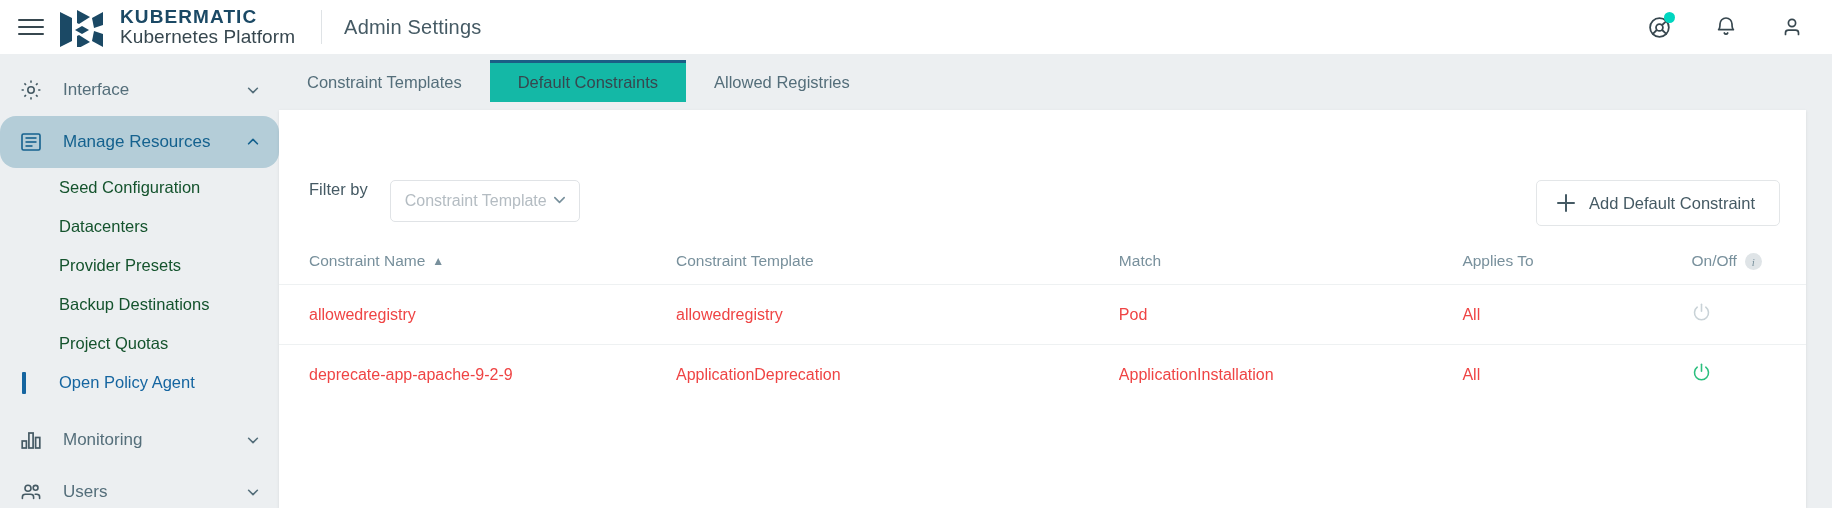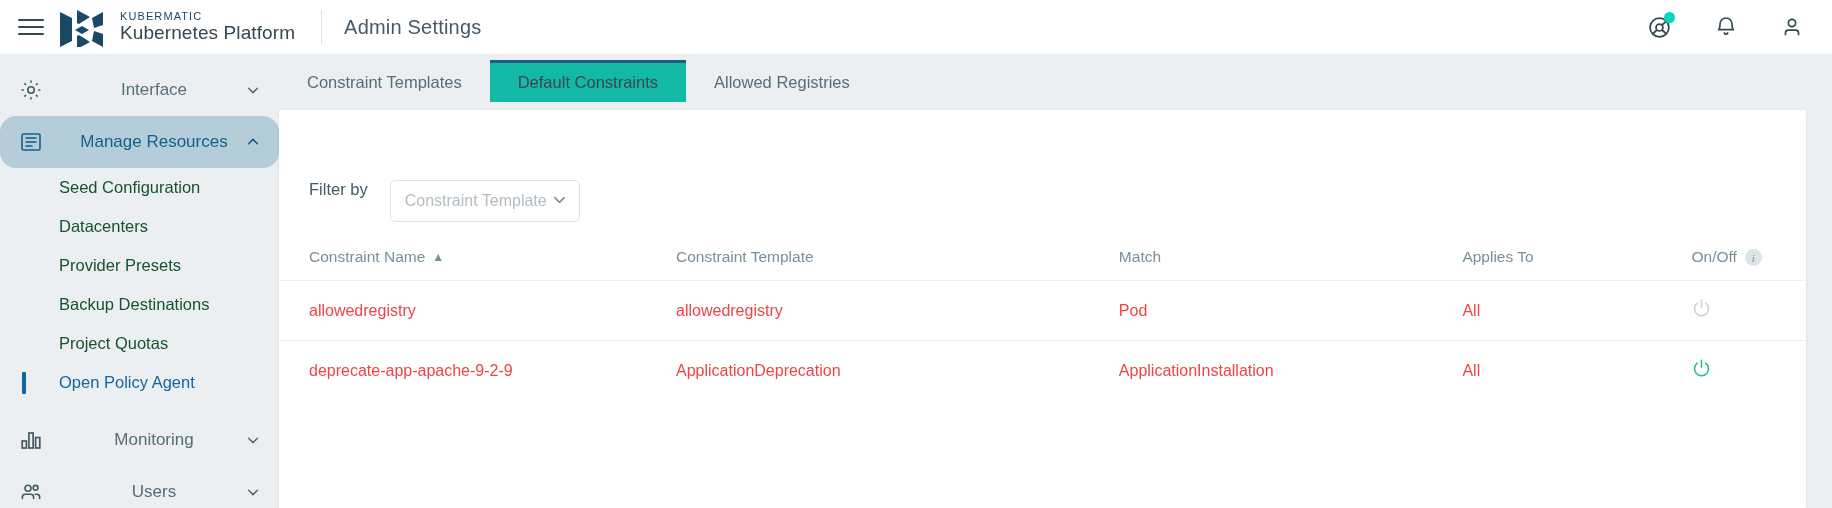--- a/index.html
+++ b/index.html
@@ -16,21 +16,21 @@
     height: 54px; min-height: 54px; background: #ffffff;
     display: flex; align-items: center; padding: 0 26px 0 18px;
     position: relative; z-index: 5;
   }
   .hamburger { width: 26px; height: 26px; display: flex; flex-direction: column;
     justify-content: center; gap: 5px; cursor: pointer; margin-right: 14px; }
   .hamburger i { display: block; height: 2px; background: #37474f; border-radius: 1px; }
   .logo-wrap { display: flex; align-items: center; gap: 12px; }
   .logo-mark { width: 50px; height: 40px; flex: none; }
   .logo-text { line-height: 1.05; }
-  .logo-text .l1 { font-size: 11px; font-weight: normal; letter-spacing: 1.1px; color: #1b4965; }
+  .logo-text .l1 { font-size: 19px; font-weight: bold; letter-spacing: 1.1px; color: #1b4965; }
   .logo-text .l2 { font-size: 19px; color: #37474f; letter-spacing: .1px; }
   .topbar-sep { width: 1px; height: 34px; background: #dfe3e6; margin: 0 22px 0 26px; }
   .page-title { font-size: 20px; color: #455a64; letter-spacing: .2px; }
   .topbar-right { margin-left: auto; display: flex; align-items: center; gap: 38px; }
   .ticon { width: 28px; height: 28px; position: relative; cursor: pointer;
            display: flex; align-items: center; justify-content: center; }
   .dot { position: absolute; top: -1px; right: -1px; width: 11px; height: 11px;
          border-radius: 50%; background: #00d6c0; }
 
   
@@ -38,21 +38,21 @@
 
   
   .sidebar { width: 279px; min-width: 279px; background: #eceff1; padding-top: 10px; }
   .nav-group { }
   .nav-top {
     height: 52px; display: flex; align-items: center; padding: 0 18px 0 16px;
     cursor: pointer; color: #546e7a; font-size: 17px;
   }
   .nav-top .nicon { width: 30px; min-width: 30px; display: flex; align-items: center;
                     justify-content: center; margin-right: 17px; }
-  .nav-top .label { flex: 1; white-space: nowrap; text-align: center; }
+  .nav-top .label { flex: 1; white-space: nowrap; }
   .nav-top .chev { width: 16px; display: flex; align-items: center; justify-content: center; }
   .nav-top.active { background: #b4cdd8; color: #0f5e8c; border-radius: 16px; }
   .nav-top.active .label { color: #14618e; }
   .sub { }
   .sub-item {
     height: 39px; display: flex; align-items: center; padding-left: 59px;
     font-size: 16.5px; color: #14532d; cursor: pointer; position: relative;
   }
   .sub-item.active { color: #1565a0; }
   .sub-item.active::before {
@@ -278,20 +278,24 @@
 
           <div class="select">
             <span class="ph">Constraint Template</span>
             <span>
               <svg width="15" height="15" viewBox="0 0 16 16" fill="none" stroke="#78909c" stroke-width="1.7" stroke-linecap="round" stroke-linejoin="round">
                   <polyline points="3,6 8,11 13,6"></polyline>
                 </svg>
             </span>
           </div>
 
+          <div class="add-btn">
+            <span class="plus"></span>
+            <span>Add Default Constraint</span>
+          </div>
         </div>
 
         <table>
           <thead>
             <tr>
               <th class="c1"><span>Constraint Name</span><span class="sort-asc">▲</span></th>
               <th class="c2">Constraint Template</th>
               <th class="c3">Match</th>
               <th class="c4">Applies To</th>
               <th class="c5"><span>On/Off</span><span class="info-i">i</span></th>

